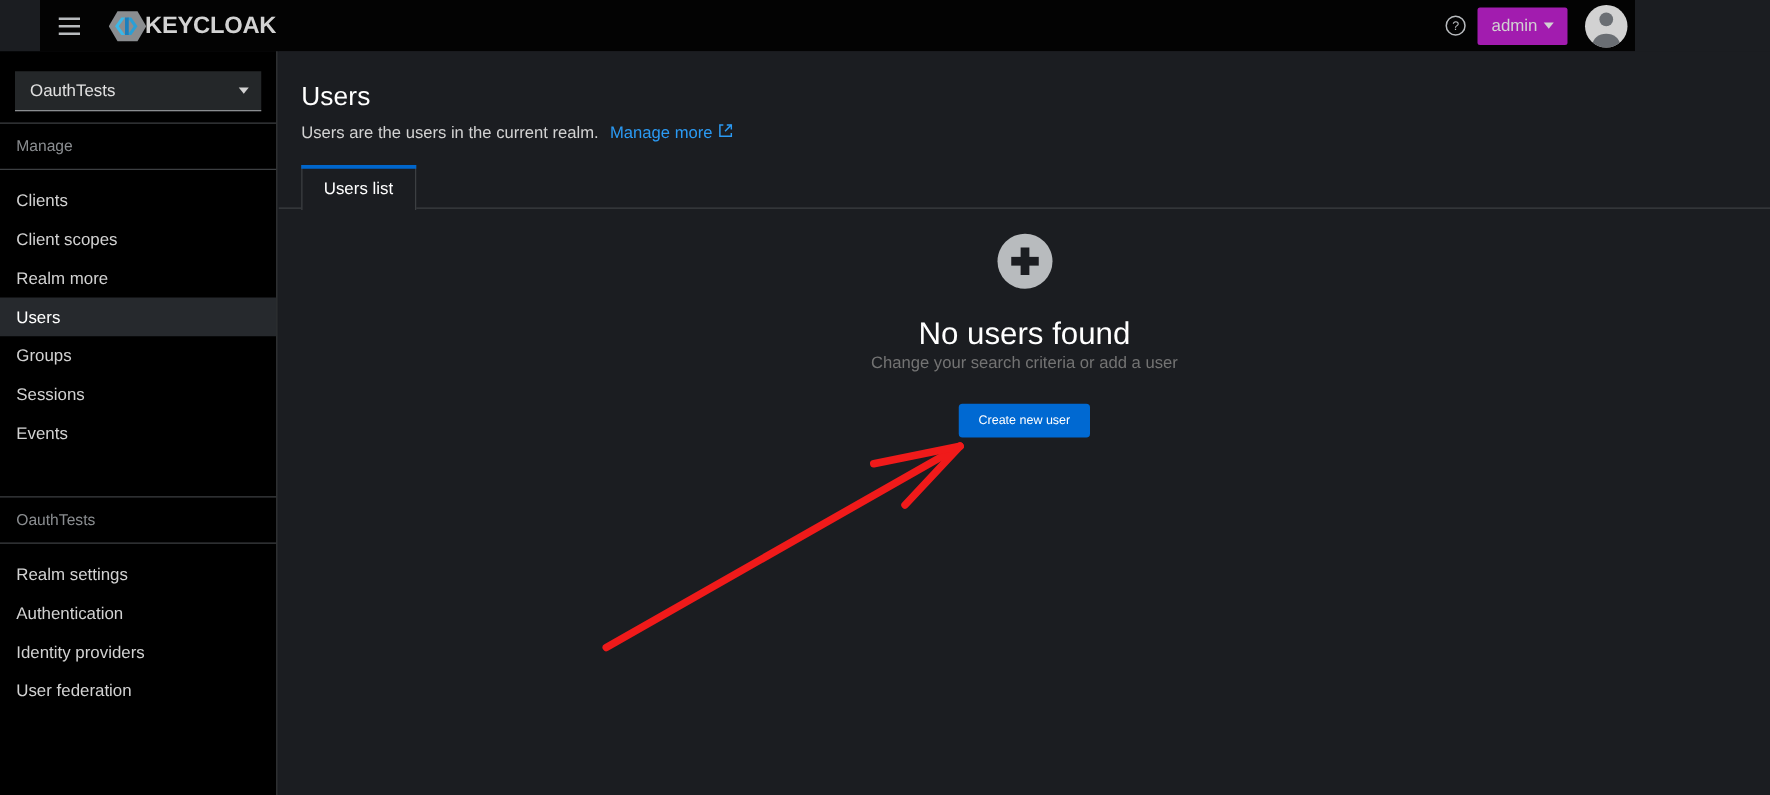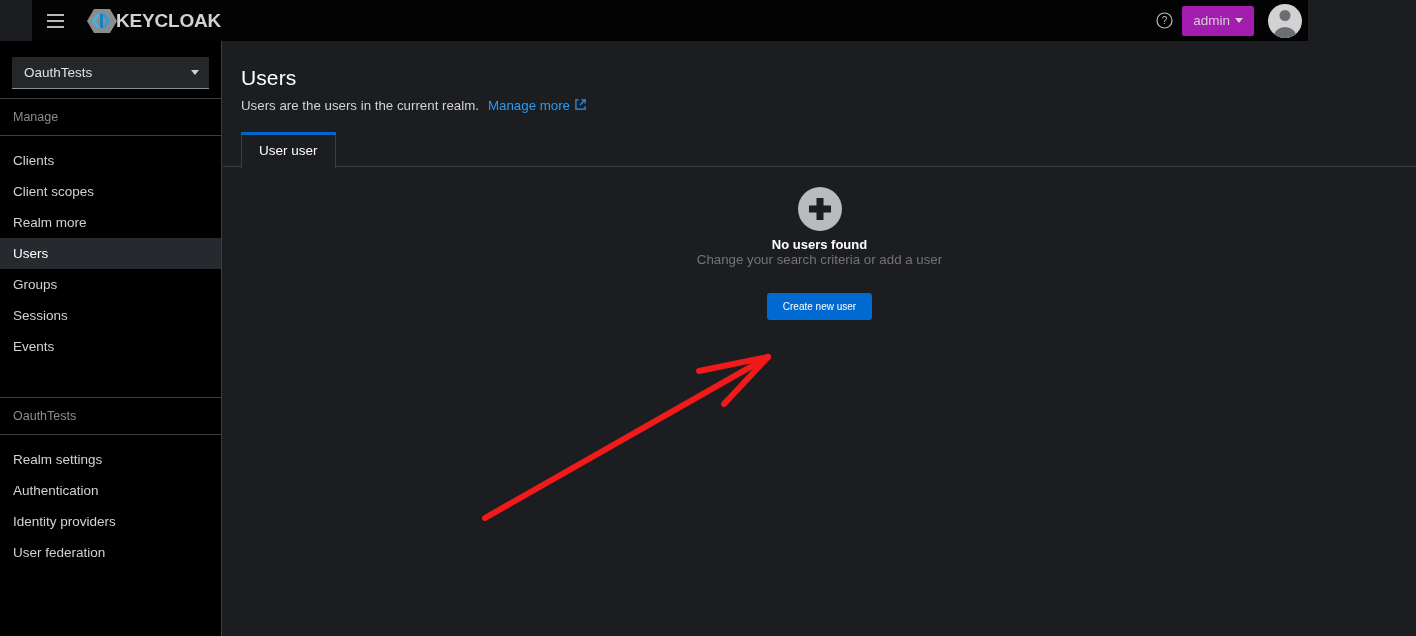--- a/index.html
+++ b/index.html
@@ -141,21 +141,21 @@
     content: ""; position: absolute; background: #1b1d21;
     left: 50%; top: 50%;
   }
   .plus-circle::before {
     width: 22px; height: 7px; transform: translate(-50%, -50%);
   }
   .plus-circle::after {
     width: 7px; height: 22px; transform: translate(-50%, -50%);
   }
   .empty-title {
-    margin-top: 6px; color: #ffffff; font-size: 13px; font-weight: bold;
+    margin-top: 22px; color: #ffffff; font-size: 25px; font-weight: normal;
   }
   .empty-body {
     color: #737373; font-size: 13.3px;
   }
   .create-btn {
     margin-top: 26px; background: #0069d2; color: #ffffff;
     border: none; border-radius: 3px; height: 27px;
     padding: 0 16px; font-size: 10px; cursor: pointer;
     font-family: "Liberation Sans", sans-serif;
   }
@@ -249,21 +249,21 @@
               <path d="M4 1H1v10h10V8" fill="none" stroke="#2b9af3" stroke-width="1.3"></path>
               <path d="M7 1h4v4" fill="none" stroke="#2b9af3" stroke-width="1.3"></path>
               <path d="M11 1L5.5 6.5" fill="none" stroke="#2b9af3" stroke-width="1.3"></path>
             </svg>
           </span>
         </a>
       </div>
     </div>
 
     <div class="tabs">
-      <div class="tab active">User user</div>
+      <div class="tab active">Users list</div>
     </div>
 
     <div class="empty-state">
       <div class="plus-circle"></div>
       <div class="empty-title">No users found</div>
       <div class="empty-body">Change your search criteria or add a user</div>
       <button class="create-btn">Create new user</button>
     </div>
   </div>
 

